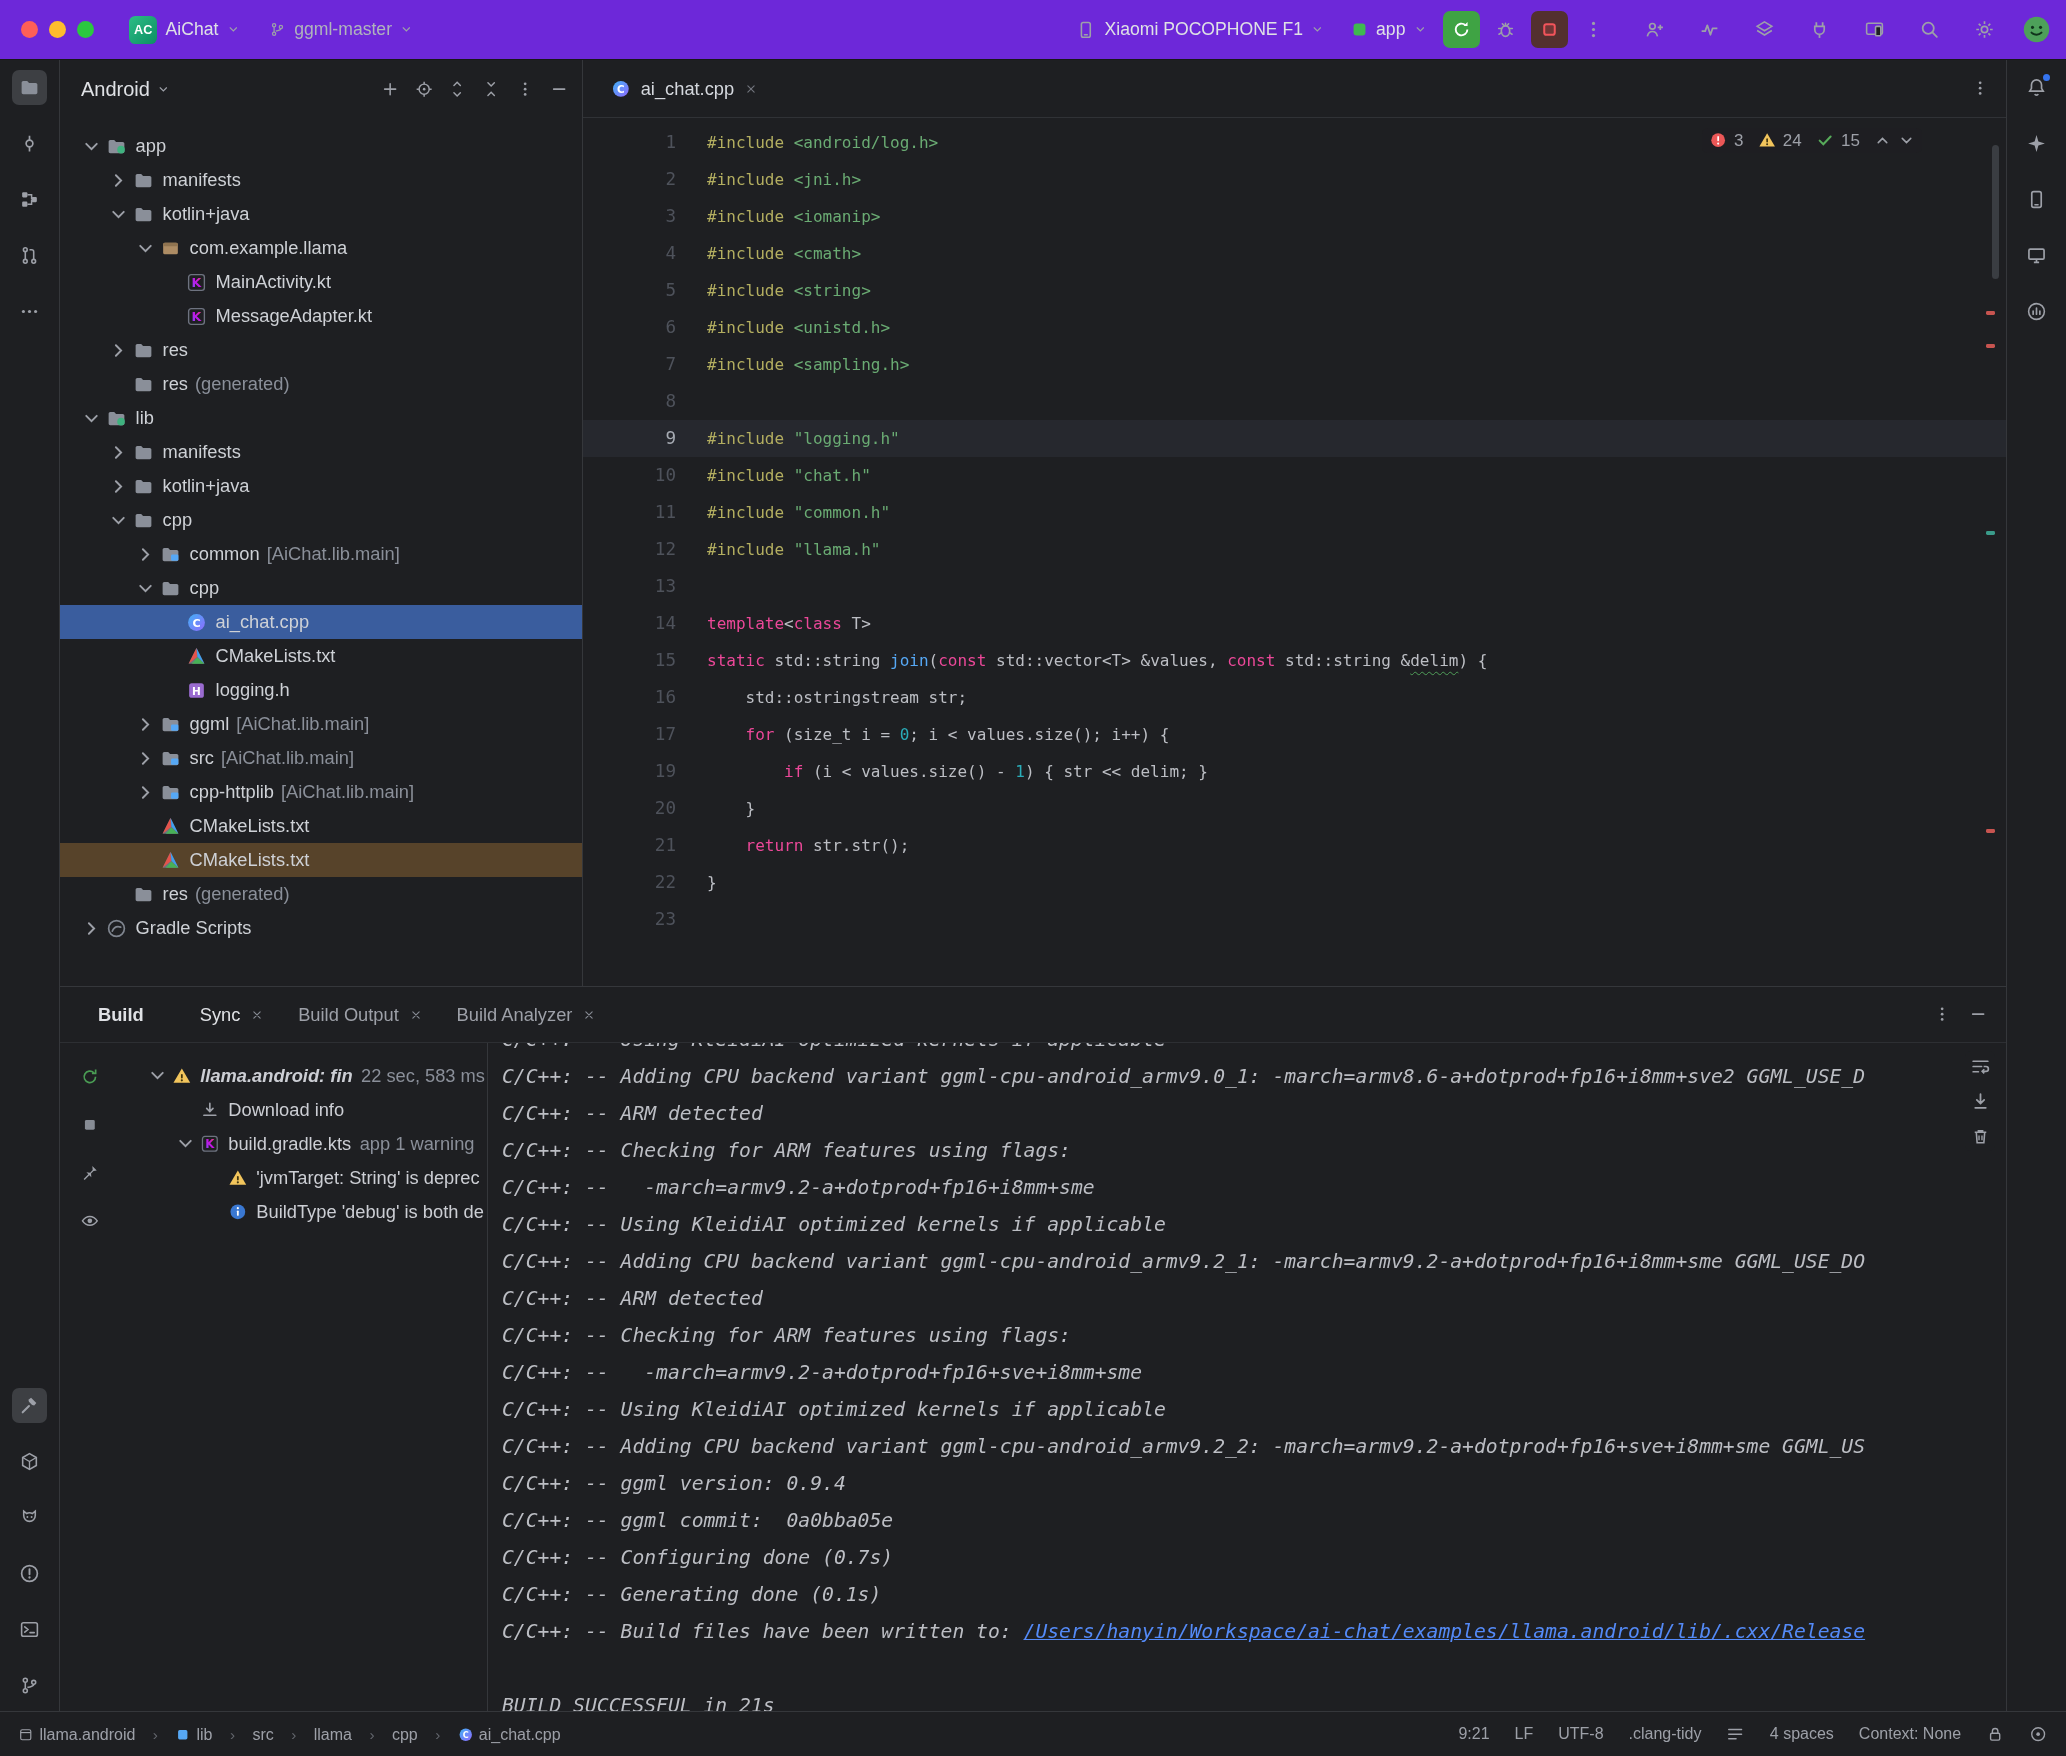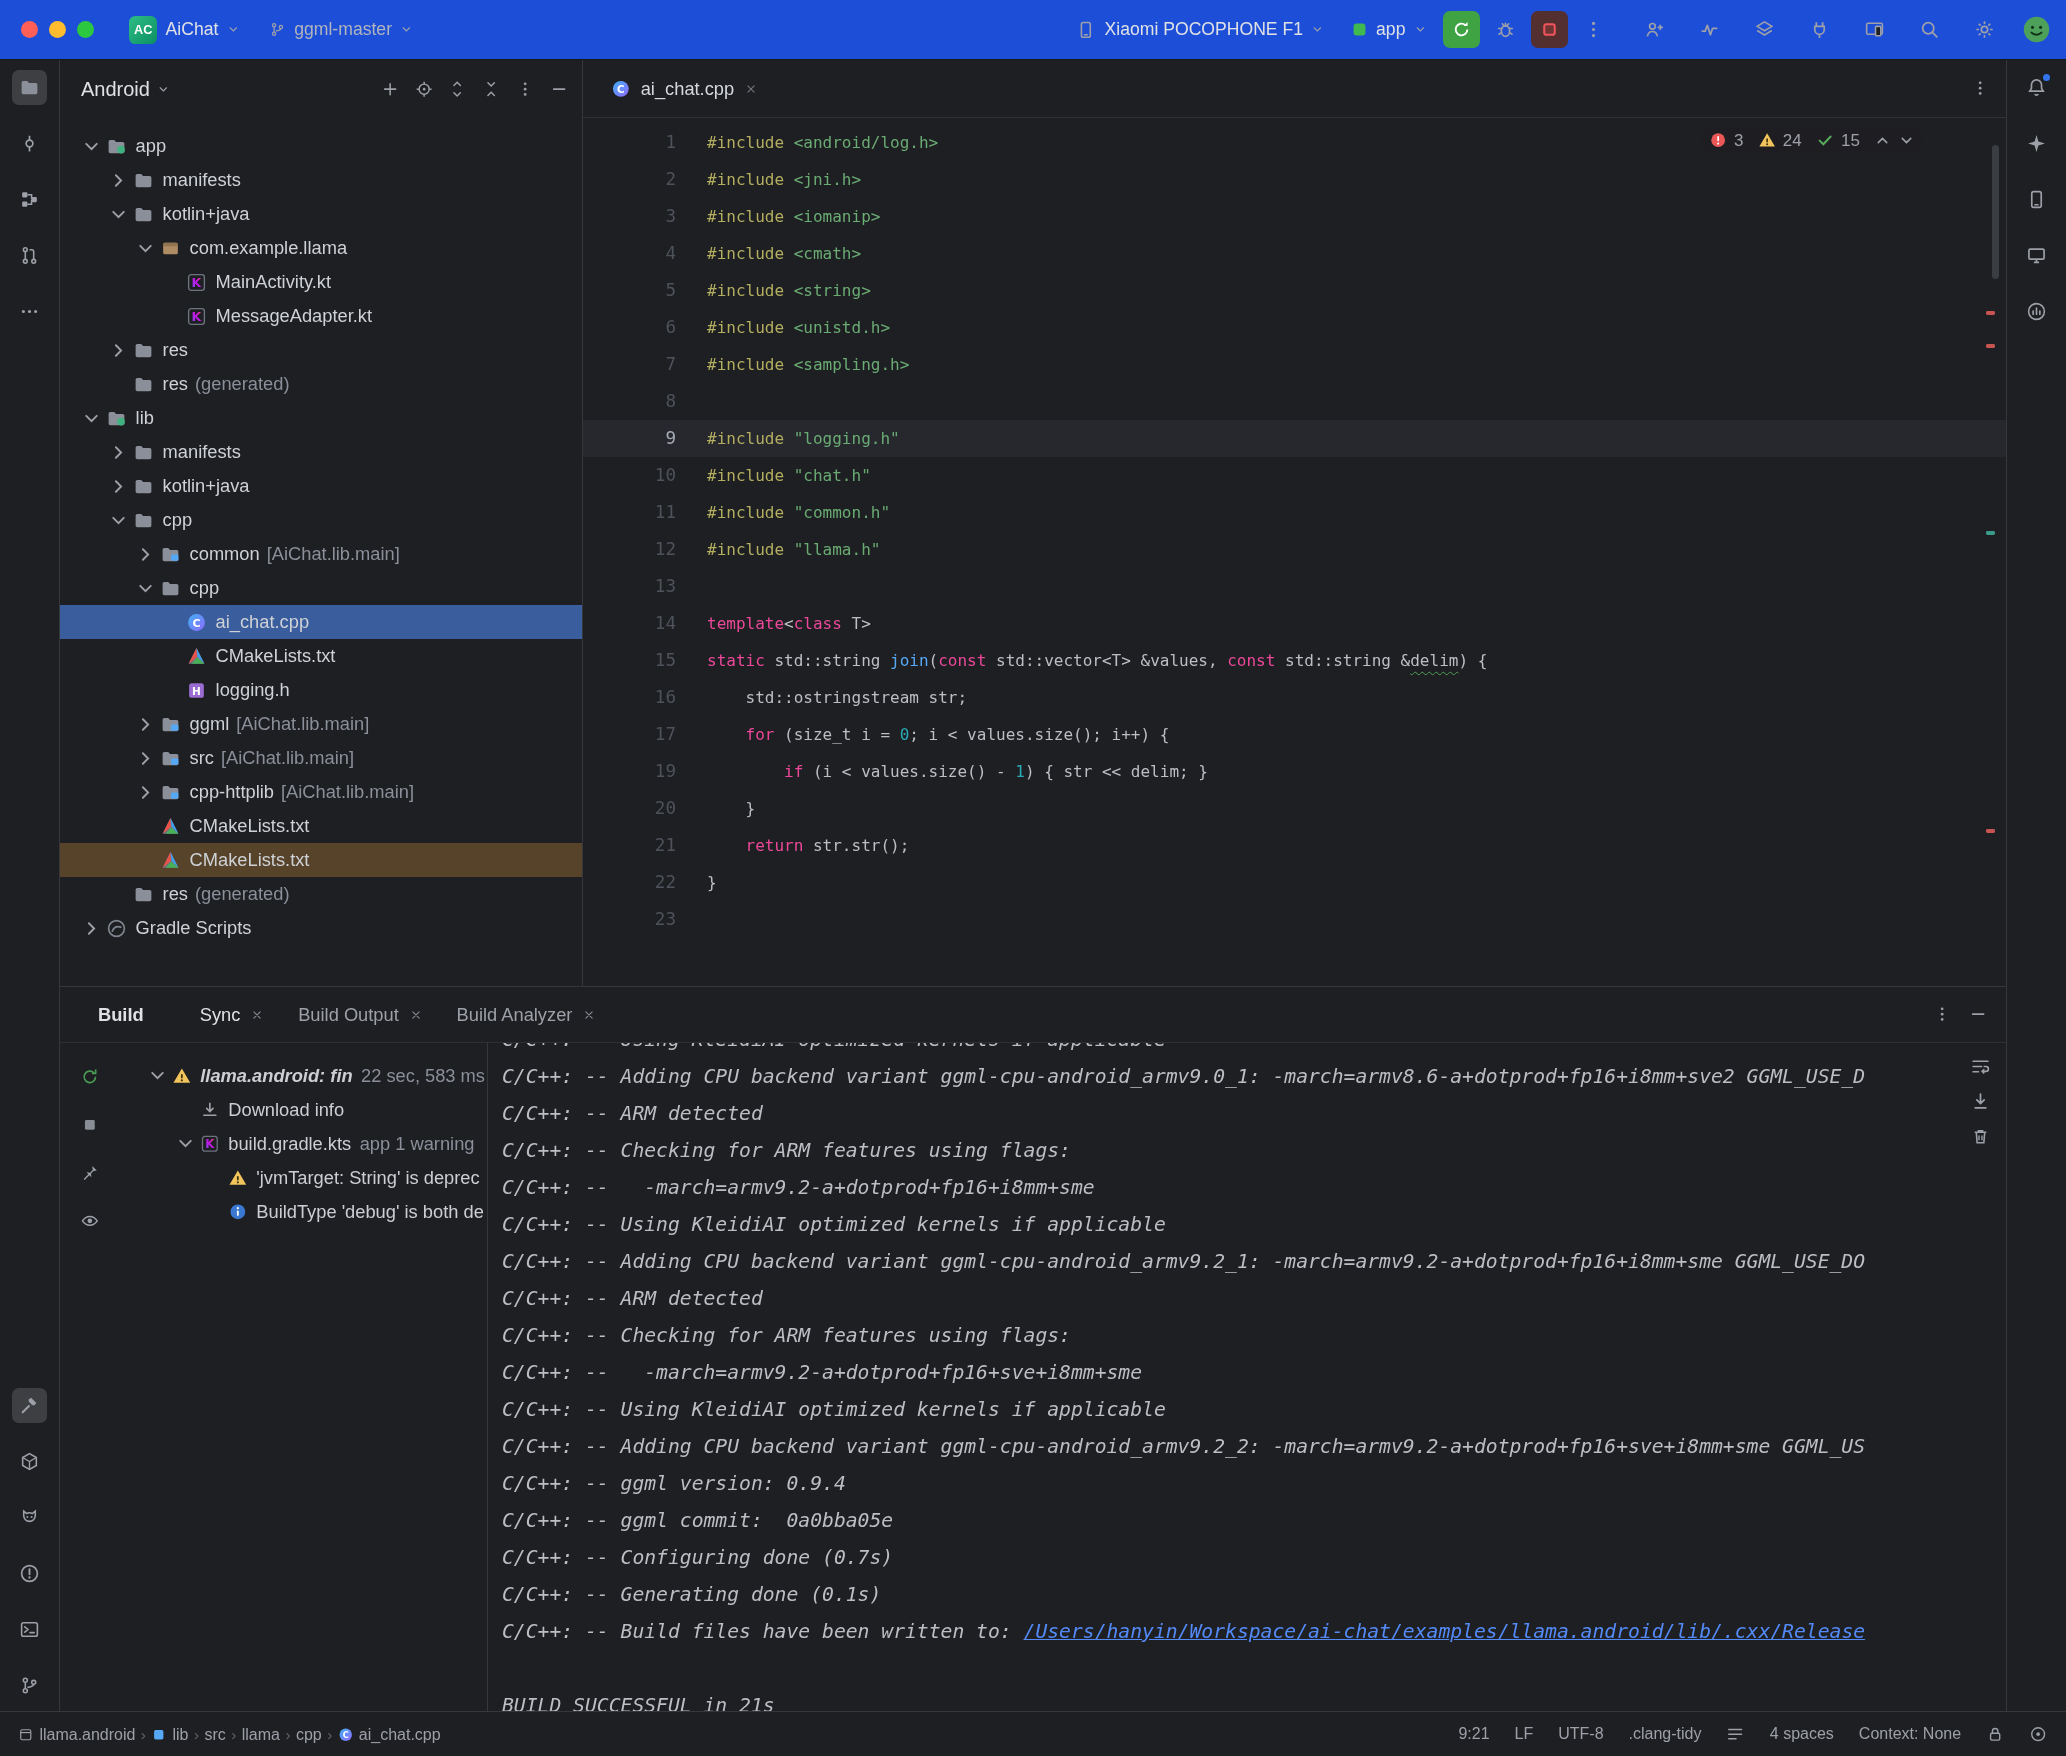--- a/index.html
+++ b/index.html
@@ -2,21 +2,21 @@
 <html style="font-size:11.2px"><head>
 <meta charset="utf-8">
 <style>
   *{margin:0;padding:0;box-sizing:border-box;}
   html,body{width:2066px;height:1757px;background:#1e1f22;color:#dfe1e5;
     font-family:"Liberation Sans",sans-serif;overflow:hidden;position:relative;}
   .ic{display:inline-block;flex:none;}
   .ic svg{width:100%;height:100%;display:block;}
 
   
-  #titlebar{position:absolute;left:0;top:0;width:2066px;height:60px;background:#1d4ed8;
+  #titlebar{position:absolute;left:0;top:0;width:2066px;height:60px;background:#6d28d9;
     border-bottom:0.7px solid #17181a;display:flex;align-items:center;}
   .traffic{display:flex;gap:11.2px;padding-left:21px;padding-right:25px;}
   .tl{width:17px;height:17px;border-radius:50%;}
   .tl.red{background:#ff5f57}.tl.yel{background:#febc2e}.tl.grn{background:#2bc840}
   .chip{display:flex;align-items:center;gap:8.4px;padding:0 9.8px;height:42px;border-radius:7px;font-size:17.6px;}
   .ac{width:28px;height:28px;border-radius:6.3px;background:linear-gradient(135deg,#2dbd85,#0c8f63);
     color:#fff;font-weight:bold;font-size:12.7px;display:flex;align-items:center;justify-content:center;}
   .chip-label.dim{color:#b0b4bc;}
   .tb-center{display:flex;align-items:center;gap:7px;margin-left:auto;margin-right:25px;}
   .runbtn{width:37px;height:37px;border-radius:7px;display:flex;align-items:center;justify-content:center;}
@@ -107,21 +107,21 @@
   .con-line{height:37px;display:flex;align-items:center;white-space:pre;
     font-family:"DejaVu Sans Mono",monospace;font-size:19.7px;color:#bcbec4;}
   .con-link{color:#548af7;text-decoration:underline;}
   .console-toolbar{position:absolute;top:8.4px;right:11.2px;display:flex;flex-direction:column;gap:14px;
     background:rgba(30,31,34,.7);border-radius:5.6px;padding:4.2px;}
   .console-toolbar .ic{width:21px;height:21px;}
 
   
   #statusbar{position:absolute;left:0;right:0;bottom:0;height:46px;border-top:0.7px solid #35373b;
     display:flex;align-items:center;padding:0 18.3px;font-size:16px;color:#9da0a8;background:#1e1f22;}
-  #breadcrumbs{display:flex;gap:4px;}
+  #breadcrumbs{display:flex;gap:16px;}
   .crumb{display:flex;align-items:center;gap:5.6px;}
   .crumb .ic{width:15.5px;height:15.5px;}
   .crumb-sep{color:#63666d;font-size:15.5px;padding:0 1.4px;}
   #status-right{margin-left:auto;display:flex;align-items:center;gap:25px;}
   #status-right .ic{width:18.3px;height:18.3px;}
 </style>
 </head>
 <body>
 
 <div id="titlebar">

